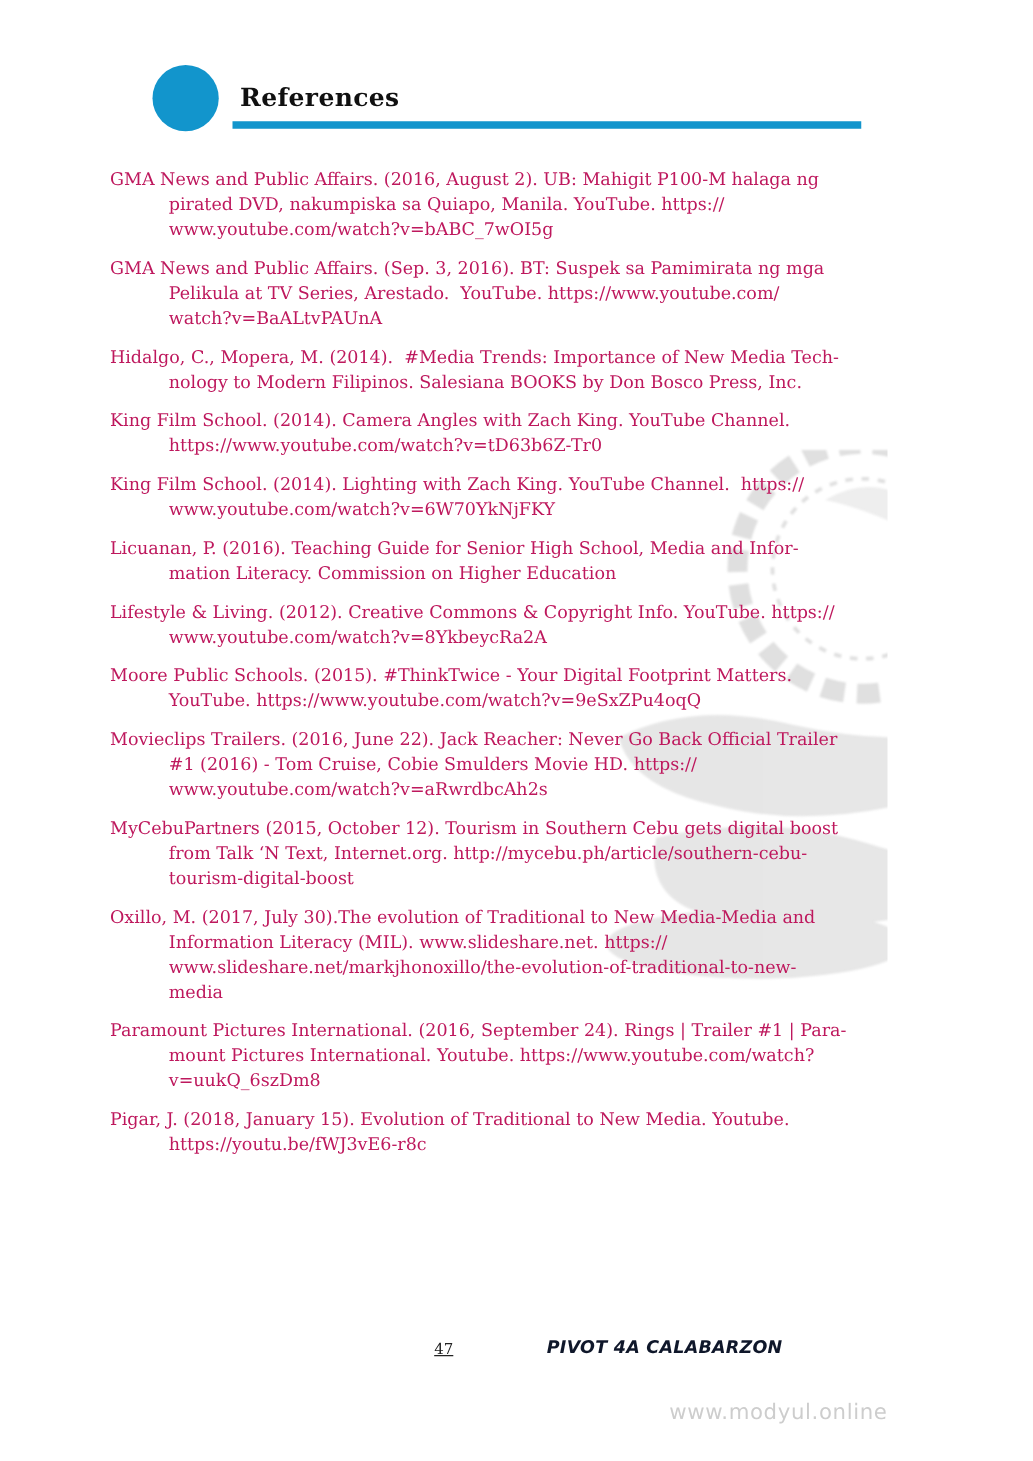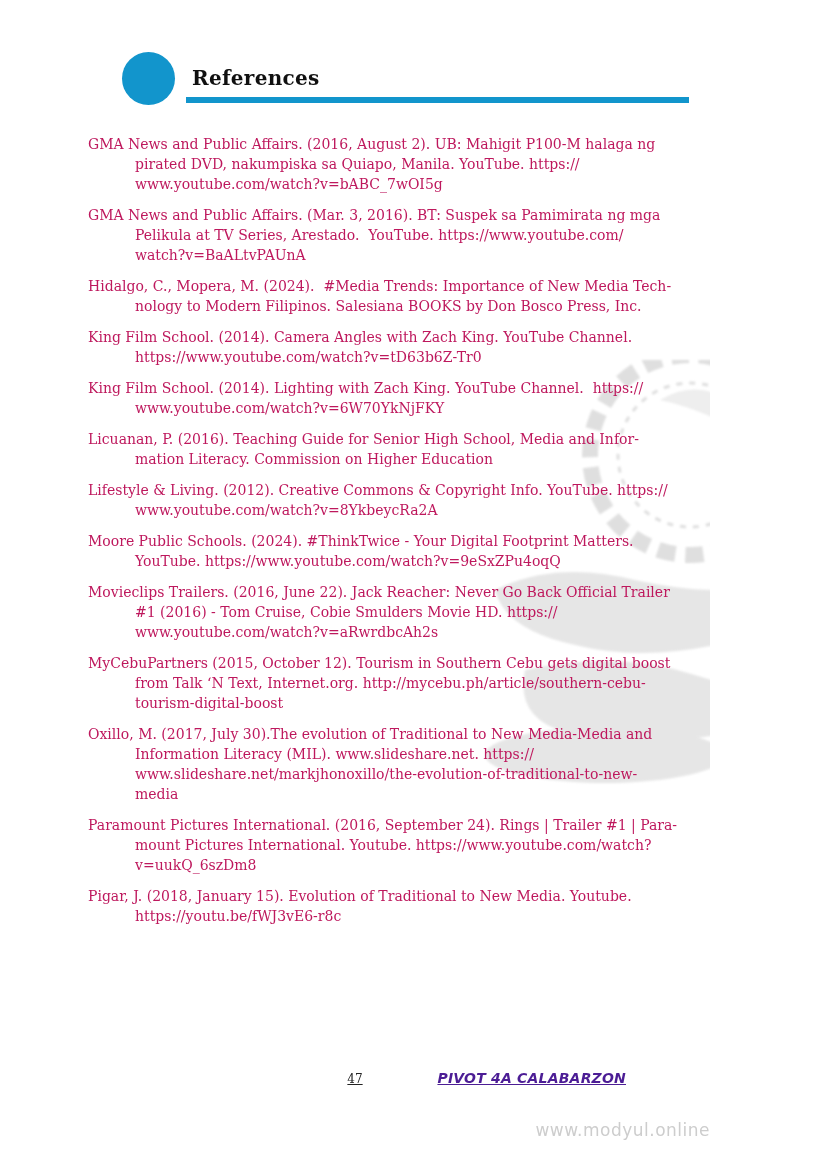--- a/index.html
+++ b/index.html
@@ -67,23 +67,22 @@
     color: #222;
     text-decoration: underline;
   }
   .footer-brand {
     position: absolute;
     right: 84px; top: 1070px;
     font-family: "DejaVu Sans", "Liberation Sans", sans-serif;
     font-style: italic;
     font-weight: bold;
     font-size: 14px;
-    color: #4c1d95;
+    color: #0f172a;
     letter-spacing: 0.2px;
-    text-decoration: underline;
   }
   .site-watermark {
     position: absolute;
     left: 0; right: 0;
     top: 1120px;
     text-align: right;
     font-family: "DejaVu Sans", "Liberation Sans", sans-serif;
     font-size: 17px;
     color: #cdcdcd;
     letter-spacing: 0.5px;
@@ -108,34 +107,34 @@
       <path d="M70 310 q90 -20 170 5 q70 22 90 10 q8 35 -40 45 q-110 22 -180 2 q-50 -14 -40 -62z"></path>
       <ellipse cx="150" cy="395" rx="120" ry="28"></ellipse>
       <path d="M205 40 q30 -18 60 -5 l-8 22 q-28 -12 -52 -17z" opacity="0.7"></path>
     </g>
   </svg>
 
   <main class="refs">
     <p class="ref">GMA News and Public Affairs. (2016, August 2). UB: Mahigit P100-M halaga ng
 pirated DVD, nakumpiska sa Quiapo, Manila. YouTube. https://
 www.youtube.com/watch?v=bABC_7wOI5g</p>
-    <p class="ref">GMA News and Public Affairs. (Mar. 3, 2016). BT: Suspek sa Pamimirata ng mga
+    <p class="ref">GMA News and Public Affairs. (Sep. 3, 2016). BT: Suspek sa Pamimirata ng mga
 Pelikula at TV Series, Arestado.  YouTube. https://www.youtube.com/
 watch?v=BaALtvPAUnA</p>
-    <p class="ref">Hidalgo, C., Mopera, M. (2024).  #Media Trends: Importance of New Media Tech-
+    <p class="ref">Hidalgo, C., Mopera, M. (2014).  #Media Trends: Importance of New Media Tech-
 nology to Modern Filipinos. Salesiana BOOKS by Don Bosco Press, Inc.</p>
     <p class="ref">King Film School. (2014). Camera Angles with Zach King. YouTube Channel.
 https://www.youtube.com/watch?v=tD63b6Z-Tr0</p>
     <p class="ref">King Film School. (2014). Lighting with Zach King. YouTube Channel.  https://
 www.youtube.com/watch?v=6W70YkNjFKY</p>
     <p class="ref">Licuanan, P. (2016). Teaching Guide for Senior High School, Media and Infor-
 mation Literacy. Commission on Higher Education</p>
     <p class="ref">Lifestyle &amp; Living. (2012). Creative Commons &amp; Copyright Info. YouTube. https://
 www.youtube.com/watch?v=8YkbeycRa2A</p>
-    <p class="ref">Moore Public Schools. (2024). #ThinkTwice - Your Digital Footprint Matters.
+    <p class="ref">Moore Public Schools. (2015). #ThinkTwice - Your Digital Footprint Matters.
 YouTube. https://www.youtube.com/watch?v=9eSxZPu4oqQ</p>
     <p class="ref">Movieclips Trailers. (2016, June 22). Jack Reacher: Never Go Back Official Trailer
 #1 (2016) - Tom Cruise, Cobie Smulders Movie HD. https://
 www.youtube.com/watch?v=aRwrdbcAh2s</p>
     <p class="ref">MyCebuPartners (2015, October 12). Tourism in Southern Cebu gets digital boost
 from Talk ‘N Text, Internet.org. http://mycebu.ph/article/southern-cebu-
 tourism-digital-boost</p>
     <p class="ref">Oxillo, M. (2017, July 30).The evolution of Traditional to New Media-Media and
 Information Literacy (MIL). www.slideshare.net. https://
 www.slideshare.net/markjhonoxillo/the-evolution-of-traditional-to-new-

